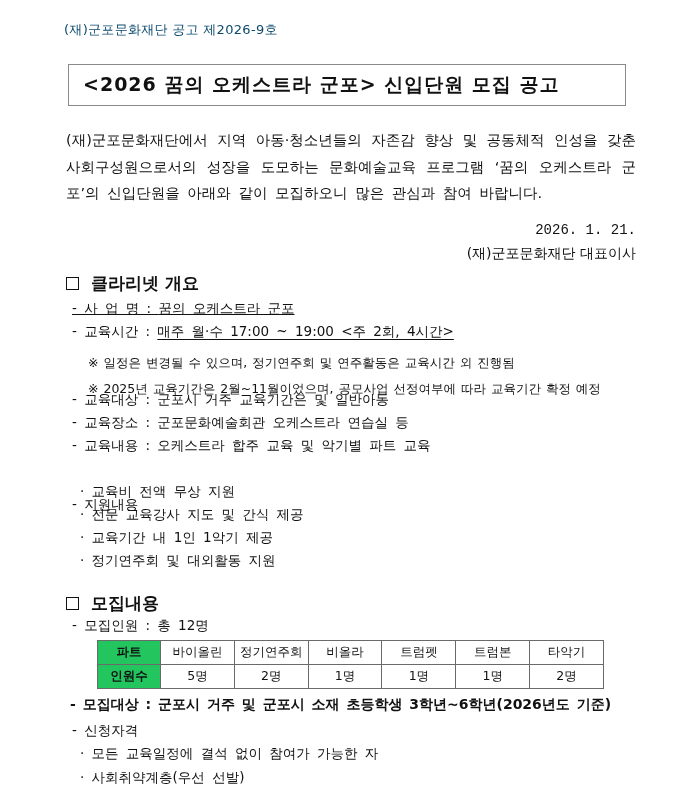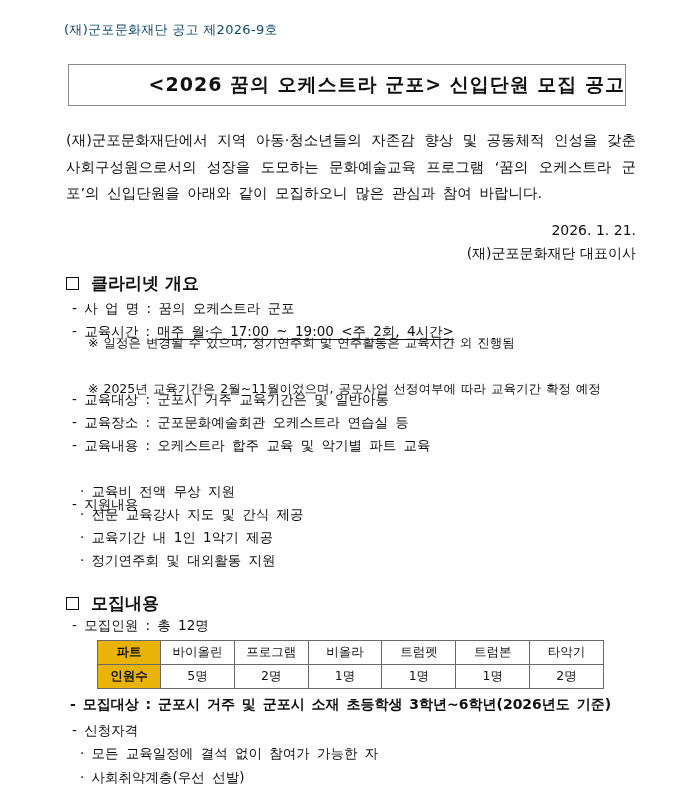--- a/index.html
+++ b/index.html
@@ -8,34 +8,34 @@
       font-family: "DejaVu Sans", "Liberation Sans", sans-serif;
       color: #111111;
     }
     .doc-number {
       position: absolute; left: 64px; top: 21px;
       font-size: 13px; color: #0c4a6e; letter-spacing: 0.3px;
     }
     .title-box {
       position: absolute; left: 68px; top: 64px; width: 558px; height: 42px;
       border: 1px solid #8a8a8a; box-sizing: border-box;
-      display: flex; align-items: center; justify-content: flex-end;
+      display: flex; align-items: center; justify-content: flex-start;
     }
     .title-box span {
       font-size: 19px; font-weight: bold; letter-spacing: 1px; color: #111;
       padding-left: 14px;
     }
     .intro {
       position: absolute; left: 66px; top: 127px; width: 570px;
       font-size: 14.5px; line-height: 26.5px; text-align: justify;
       text-align-last: left; word-spacing: 3px;
     }
     .date {
       position: absolute; right: 64px; top: 222px;
-      font-size: 14px; text-align: right;
+      font-size: 14px; text-align: right; font-family: Liberation Mono, monospace;
     }
     .issuer {
       position: absolute; right: 64px; top: 245px;
       font-size: 14px; text-align: right;
     }
     .section-head {
       position: absolute; left: 66px;
       font-size: 17px; font-weight: bold; display: flex; align-items: center;
     }
     .section-head .box-glyph {
@@ -49,48 +49,48 @@
     .line.bold { font-weight: bold; font-size: 14px; word-spacing: 2px; }
     .underline { text-decoration: underline; text-underline-offset: 3px; }
     table.recruit {
       position: absolute; left: 97px; top: 640px; width: 507px; height: 48px;
       border-collapse: collapse; font-size: 12.5px; table-layout: fixed;
     }
     table.recruit td {
       border: 1px solid #6a6a6a; text-align: center; height: 23px; padding: 0;
     }
     table.recruit td.head {
-      background: #eab308; font-weight: bold; width: 62px;
+      background: #22c55e; font-weight: bold; width: 62px;
     }
   </style>
 </head>
 <body>
 
 <div class="doc-number">(재)군포문화재단 공고 제2026-9호</div>
 
 <div class="title-box">
   <span>&lt;2026 꿈의 오케스트라 군포&gt; 신입단원 모집 공고</span>
 </div>
 
 <div class="intro">(재)군포문화재단에서 지역 아동·청소년들의 자존감 향상 및 공동체적 인성을 갖춘 사회구성원으로서의 성장을 도모하는 문화예술교육 프로그램 ‘꿈의 오케스트라 군포’의 신입단원을 아래와 같이 모집하오니 많은 관심과 참여 바랍니다.</div>
 <div class="date">2026. 1. 21.</div>
 <div class="issuer">(재)군포문화재단 대표이사</div>
 
 <div class="section-head" style="top:272px;">
   <span class="box-glyph"></span>
   <span>클라리넷 개요</span>
 </div>
 
-<div class="line" style="left:72px; top:300px;">
+<div class="line" style="left:72px; top:300px;text-decoration:underline;">
   <span>- 사 업 명 : </span><span>꿈의 오케스트라 군포</span>
 </div>
 <div class="line" style="left:72px; top:323px;">
   <span>- 교육시간 : </span><span class="underline">매주 월·수 17:00 ~ 19:00 &lt;주 2회, 4시간&gt;</span>
 </div>
-<div class="line small" style="left:88px; top:335px;">※ 일정은 변경될 수 있으며, 정기연주회 및 연주활동은 교육시간 외 진행됨</div>
+<div class="line small" style="left:88px; top:355px;">※ 일정은 변경될 수 있으며, 정기연주회 및 연주활동은 교육시간 외 진행됨</div>
 <div class="line small" style="left:88px; top:381px;">※ 2025년 교육기간은 2월~11월이었으며, 공모사업 선정여부에 따라 교육기간 확정 예정</div>
 <div class="line" style="left:72px; top:391px;">- 교육대상 : 군포시 거주 교육기간은 및 일반아동</div>
 <div class="line" style="left:72px; top:414px;">- 교육장소 : 군포문화예술회관 오케스트라 연습실 등</div>
 <div class="line" style="left:72px; top:437px;">- 교육내용 : 오케스트라 합주 교육 및 악기별 파트 교육</div>
 <div class="line" style="left:72px; top:460px;margin-top:36px;">- 지원내용</div>
 <div class="line" style="left:80px; top:483px;">· 교육비 전액 무상 지원</div>
 <div class="line" style="left:80px; top:506px;">· 전문 교육강사 지도 및 간식 제공</div>
 <div class="line" style="left:80px; top:529px;">· 교육기간 내 1인 1악기 제공</div>
 <div class="line" style="left:80px; top:552px;">· 정기연주회 및 대외활동 지원</div>
 
@@ -99,21 +99,21 @@
   <span>모집내용</span>
 </div>
 
 <div class="line" style="left:72px; top:617px;">- 모집인원 : 총 12명</div>
 
 <table class="recruit">
   <tbody>
       <tr>
     <td class="head">파트</td>
     <td>바이올린</td>
-    <td>프로그램</td>
+    <td>정기연주회</td>
     <td>비올라</td>
     <td>트럼펫</td>
     <td>트럼본</td>
     <td>타악기</td>
   </tr>
   <tr>
     <td class="head">인원수</td>
     <td>5명</td>
     <td>2명</td>
     <td>1명</td>

